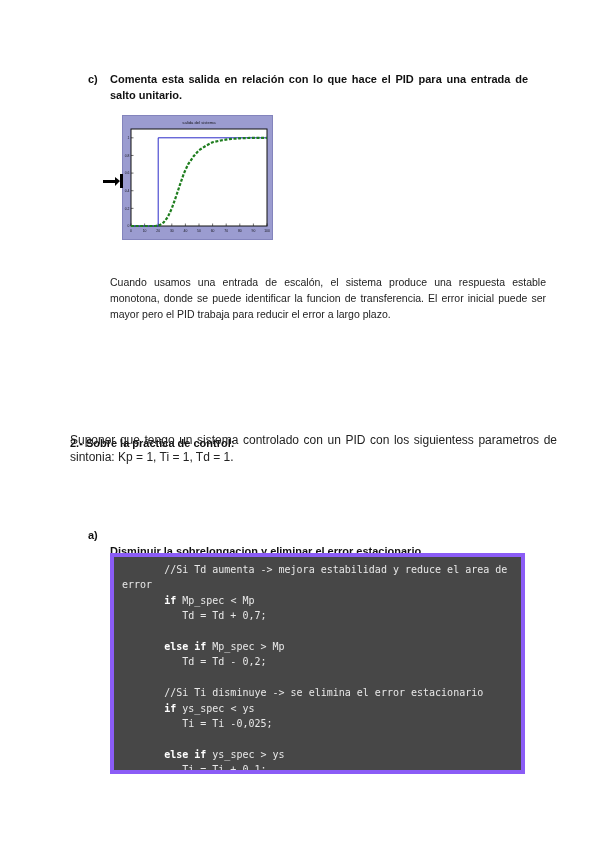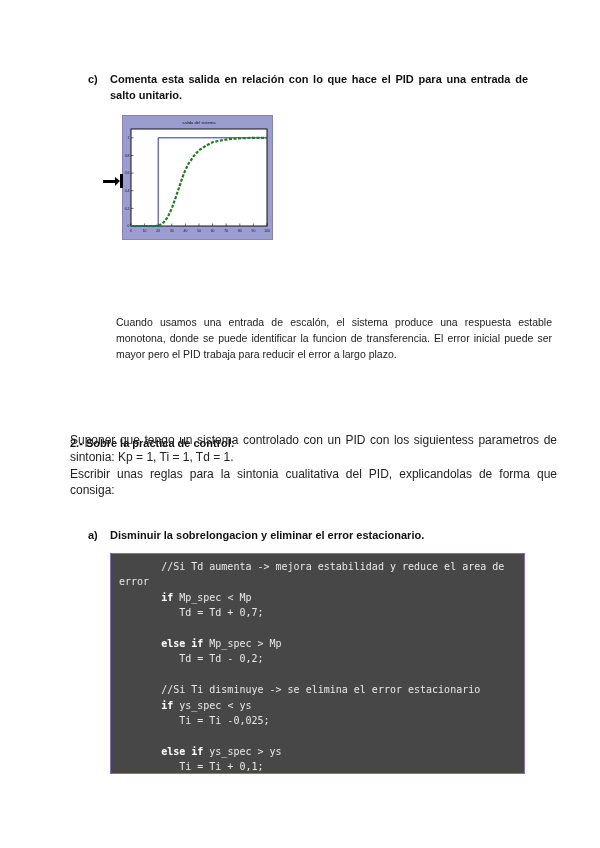--- a/index.html
+++ b/index.html
@@ -39,21 +39,21 @@
   #annotation-arrow { left: 103px; top: 174px; width: 20px; height: 14px; }
   #annotation-arrow .shaft { position: absolute; left: 0; top: 6px; width: 15px; height: 3px; background: #000; }
   #annotation-arrow .head-tri { position: absolute; left: 12px; top: 3px; width: 0; height: 0;
     border-left: 5px solid #000; border-top: 4px solid transparent; border-bottom: 5px solid transparent; }
   #annotation-arrow .head-bar { position: absolute; left: 17px; top: 0; width: 3px; height: 14px; background: #000; }
 
   
   #code-block {
     left: 110px; top: 553px; width: 415px; height: 221px;
     background: #474747;
-    border: 1px solid #8b5cf6;
+    border: 4px solid #8b5cf6;
     padding: 5px 8px 0 8px;
     font-family: "DejaVu Sans Mono", monospace;
     font-size: 10px;
     line-height: 15.4px;
     color: #e8e8e8;
     white-space: pre;
     overflow: hidden;
   }
   #code-block .code-line { white-space: pre; }
   #code-block .code-line b { color: #ffffff; margin-top: 8px; }
@@ -110,30 +110,29 @@
         <polyline points="8.0,110.0 32.5,110.0 36.6,109.1 40.6,106.5 44.7,101.2 48.8,92.4 52.9,80.9 57.0,68.6 61.0,57.1 65.1,48.3 70.6,40.3 76.0,34.2 82.8,29.8 89.6,26.2 97.8,24.5 105.9,23.1 116.8,22.3 130.4,21.8 144.0,21.8" fill="none" stroke="#1e7d1e" stroke-width="2.2" stroke-dasharray="3,1.6"></polyline>
       </svg>
   </div>
 
   <div id="annotation-arrow" class="abs">
     <div class="shaft"></div>
     <div class="head-tri"></div>
     <div class="head-bar"></div>
   </div>
 
-  <div class="abs para" style="left:116px; top:274px; width:436px;margin-top:40px;">Cuando usamos una entrada de escalón, el sistema produce una respuesta estable monotona, donde se puede identificar la funcion de transferencia.  El error inicial puede ser mayor pero el PID trabaja para reducir el error a largo plazo.</div>
+  <div class="abs para" style="left:110px; top:274px; width:436px;">Cuando usamos una entrada de escalón, el sistema produce una respuesta estable monotona, donde se puede identificar la funcion de transferencia.  El error inicial puede ser mayor pero el PID trabaja para reducir el error a largo plazo.</div>
 
 
   <div class="abs section-heading" style="left:70px; top:405px; width:460px;">2.- Sobre la práctica de control:</div>
 
   <div class="abs" style="left:70px; top:432px; width:487px;">
     <div class="para3">Suponer que tengo un sistema controlado con un PID con los siguientess parametros de sintonia: Kp = 1, Ti = 1, Td = 1.</div>
-    <div class="para3">Escribir unas reglas para la sintonia cualitativa del PID, explicandolas de forma que consiga:</div>
   </div>
 
   <div class="abs list-item" style="left:88px; top:527px; width:450px;">
     <span class="marker">a)</span>
-    <span class="item-text" style="text-align:left;">Disminuir la sobrelongacion y eliminar el error estacionario.</span>
+    <span class="item-text" style="text-align:left;margin-top:16px;">Disminuir la sobrelongacion y eliminar el error estacionario.</span>
   </div>
 
   <div id="code-block" class="abs" style="background: rgb(71, 71, 71); color: rgb(232, 232, 232);"><div class="code-line">       //Si Td aumenta -&gt; mejora estabilidad y reduce el area de</div><div class="code-line">error</div><div class="code-line">       <b>if</b> Mp_spec &lt; Mp</div><div class="code-line">          Td = Td + 0,7;</div><div class="code-line">&nbsp;</div><div class="code-line">       <b>else if</b> Mp_spec &gt; Mp</div><div class="code-line">          Td = Td - 0,2;</div><div class="code-line">&nbsp;</div><div class="code-line">       //Si Ti disminuye -&gt; se elimina el error estacionario</div><div class="code-line">       <b>if</b> ys_spec &lt; ys</div><div class="code-line">          Ti = Ti -0,025;</div><div class="code-line">&nbsp;</div><div class="code-line">       <b>else if</b> ys_spec &gt; ys</div><div class="code-line">          Ti = Ti + 0,1;</div></div>
 
 </div>
 
 </body></html>

